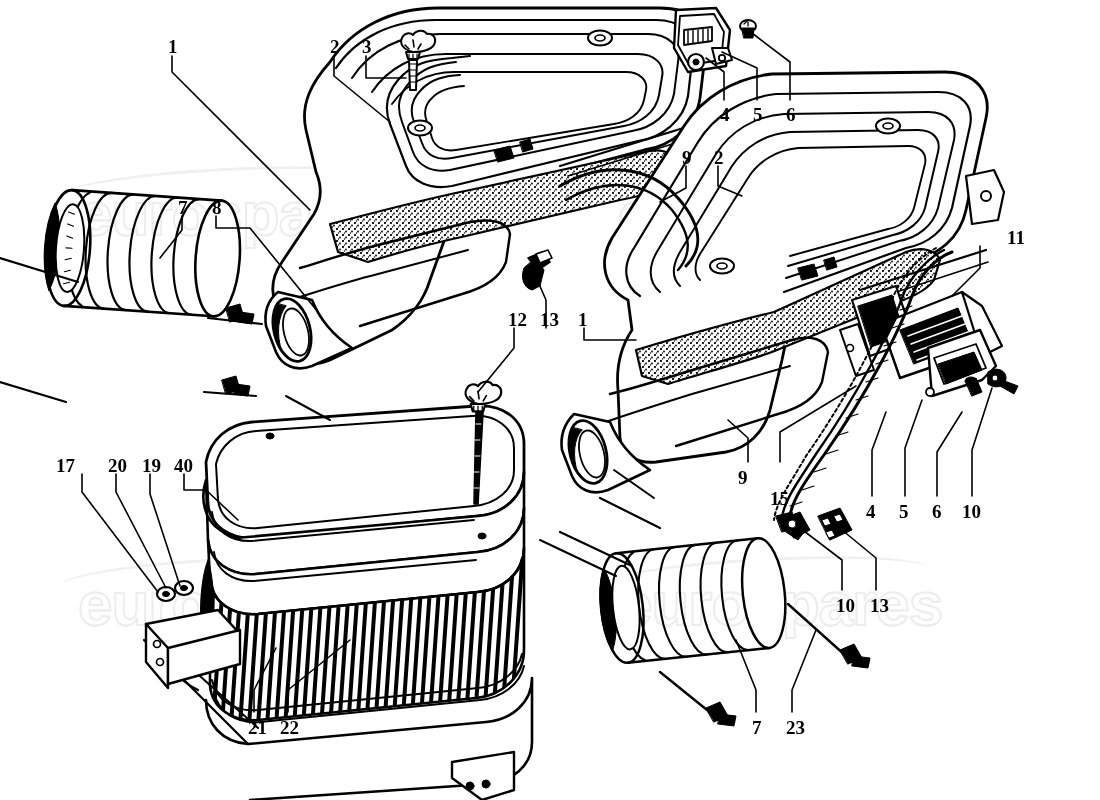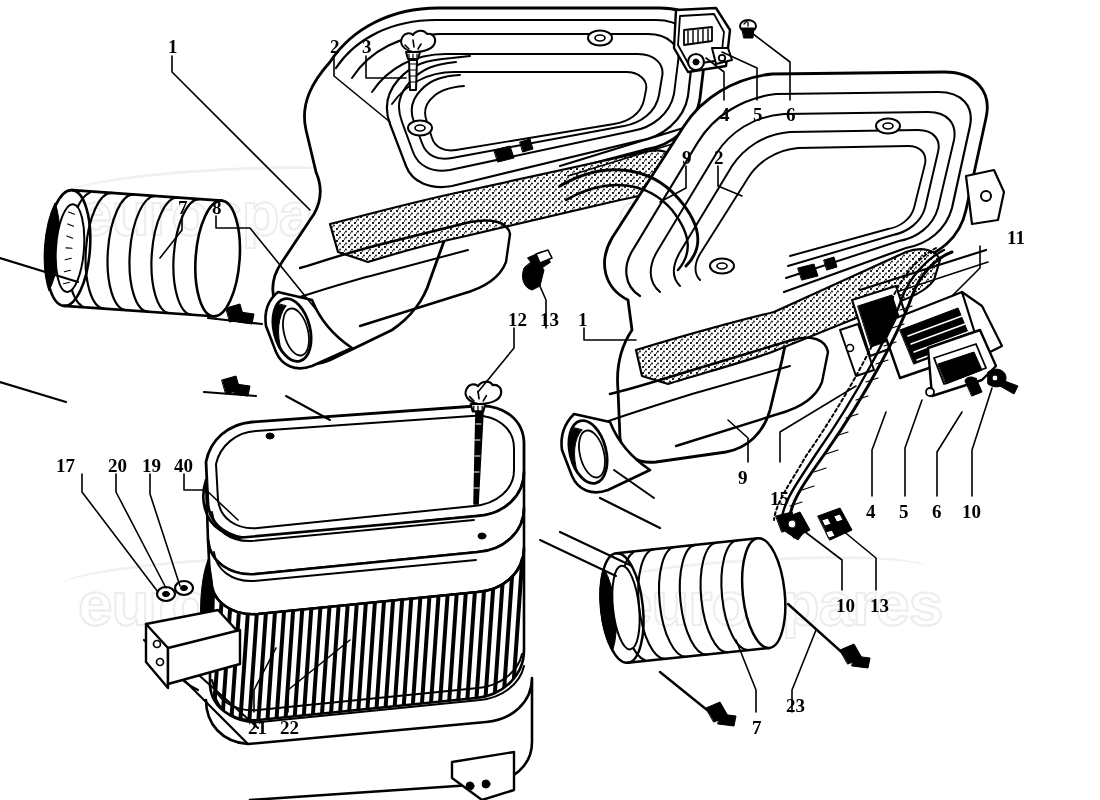--- a/index.html
+++ b/index.html
@@ -467,16 +467,16 @@
       <div class="lbl" style="left: 962px; top: 502px;">10</div>
       <div class="lbl" style="left: 56px; top: 456px;">17</div>
       <div class="lbl" style="left: 108px; top: 456px;">20</div>
       <div class="lbl" style="left: 142px; top: 456px;">19</div>
       <div class="lbl" style="left: 174px; top: 456px;">40</div>
       <div class="lbl" style="left: 248px; top: 718px;">21</div>
       <div class="lbl" style="left: 280px; top: 718px;">22</div>
       <div class="lbl" style="left: 836px; top: 596px;">10</div>
       <div class="lbl" style="left: 870px; top: 596px;">13</div>
       <div class="lbl" style="left: 752px; top: 718px;">7</div>
-      <div class="lbl" style="left: 786px; top: 696px;">23</div>
+      <div class="lbl" style="left: 786px; top: 718px;">23</div>
     </div>
 
 </div>
 
 </body></html>

